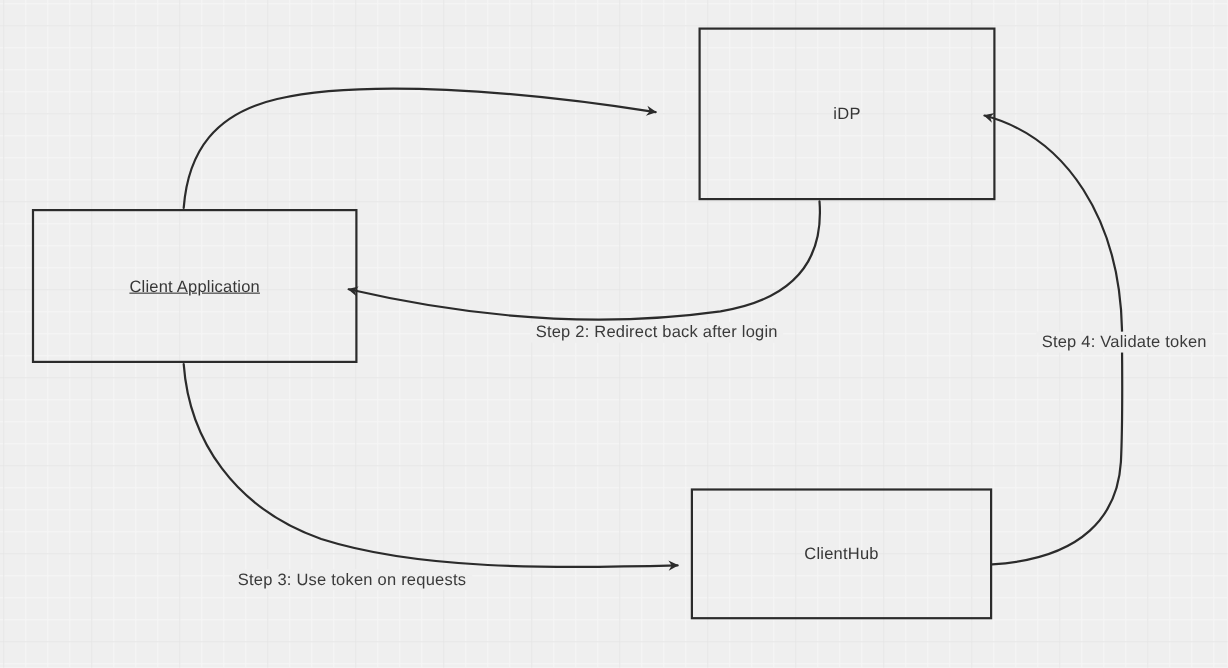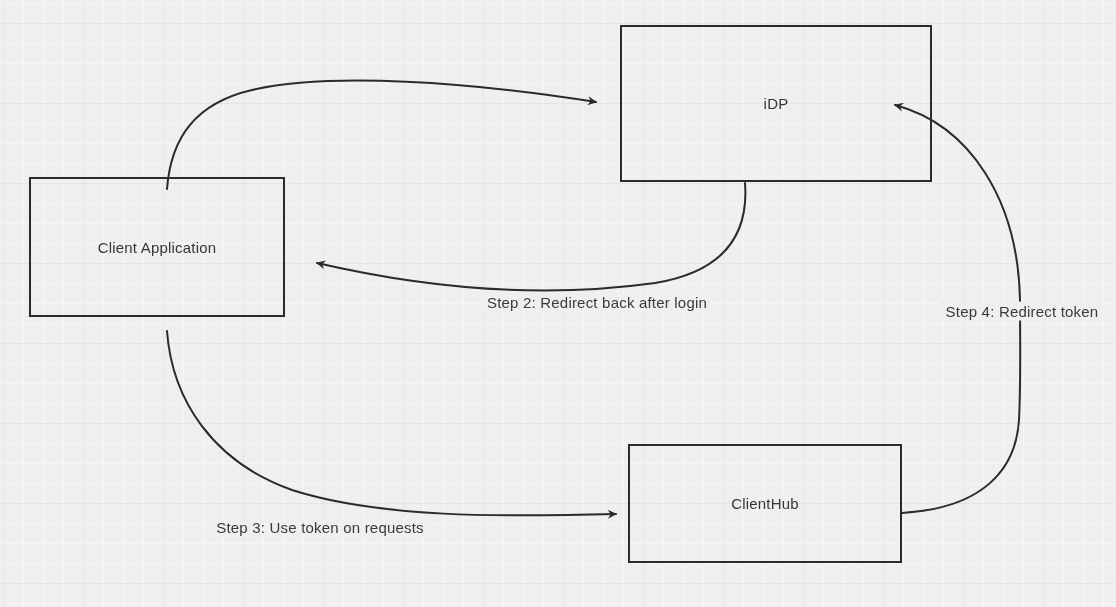--- a/index.html
+++ b/index.html
@@ -44,22 +44,22 @@
     box-sizing: border-box;
     border: 2.5px solid #2b2b2b;
     background: transparent;
     display: flex;
     align-items: center;
     justify-content: center;
     font-size: 15px;
     color: #363636;
     letter-spacing: 0.2px;
   }
-  #node-client-application { left: 29px;  top: 177px; width: 256px; height: 140px; }
-  #node-idp               { left: 620px; top: 25px;  width: 312px; height: 157px; }
+  #node-client-application { left: 29px;  top: 190px; width: 296px; height: 140px; text-decoration: underline; }
+  #node-idp               { left: 635px; top: 25px;  width: 270px; height: 157px; }
   #node-clienthub         { left: 628px; top: 444px; width: 274px; height: 119px; }
 
   .edge-label {
     position: absolute;
     transform: translate(-50%, -50%);
     background: #efefef;
     padding: 1px 5px;
     font-size: 15px;
     color: #3a3a3a;
     white-space: nowrap;
@@ -94,15 +94,15 @@
   <div class="node" id="node-idp">
     <span>iDP</span>
   </div>
 
   <div class="node" id="node-clienthub">
     <span>ClientHub</span>
   </div>
 
   <div class="edge-label" id="label-step2">Step 2: Redirect back after login</div>
   <div class="edge-label" id="label-step3">Step 3: Use token on requests</div>
-  <div class="edge-label" id="label-step4">Step 4: Redirect token</div>
+  <div class="edge-label" id="label-step4">Step 4: Validate token</div>
 
 </div>
 
 </body></html>

